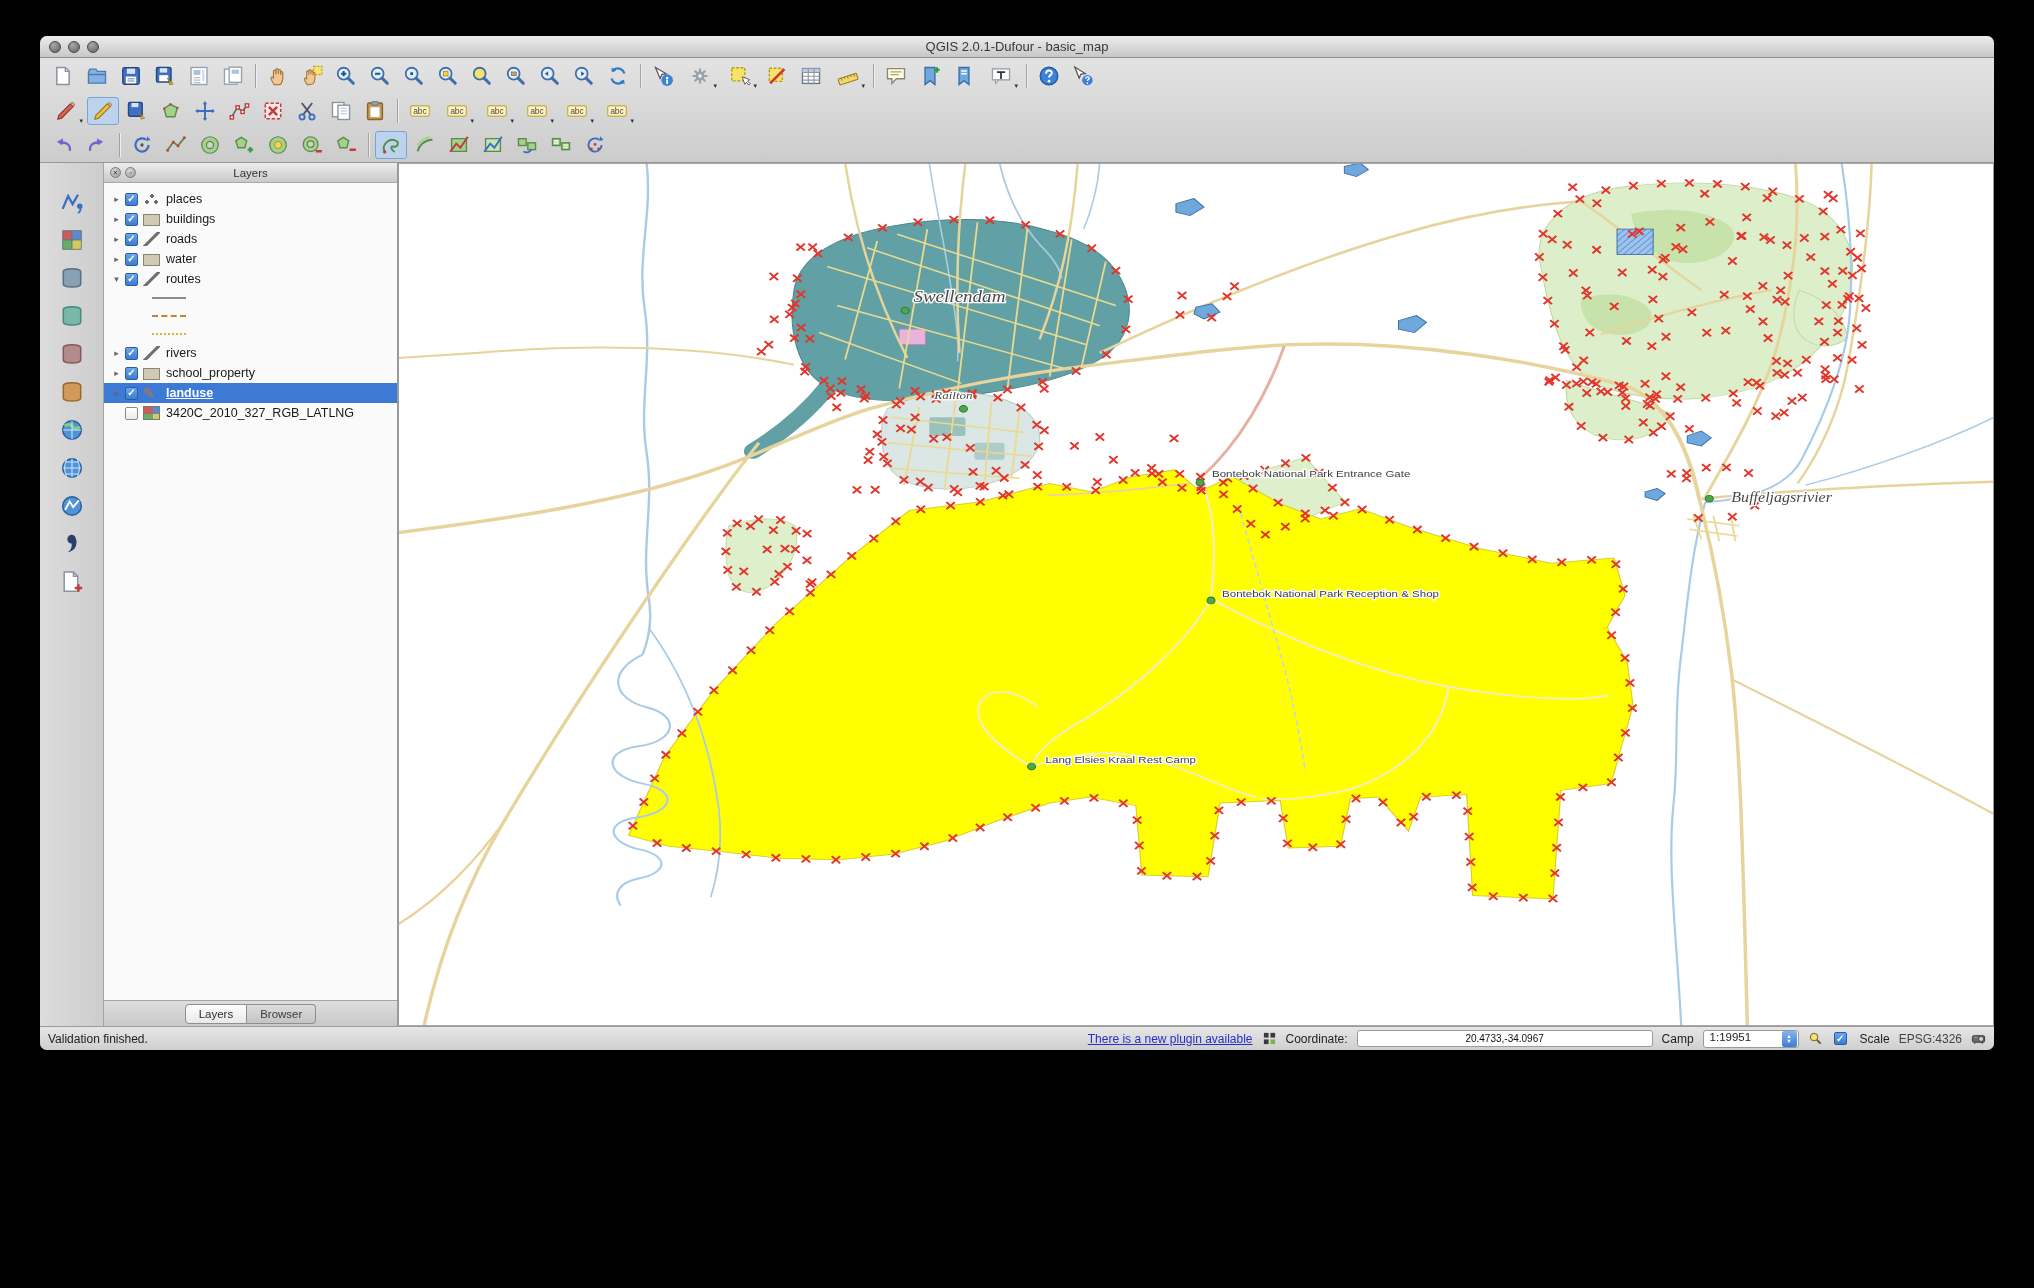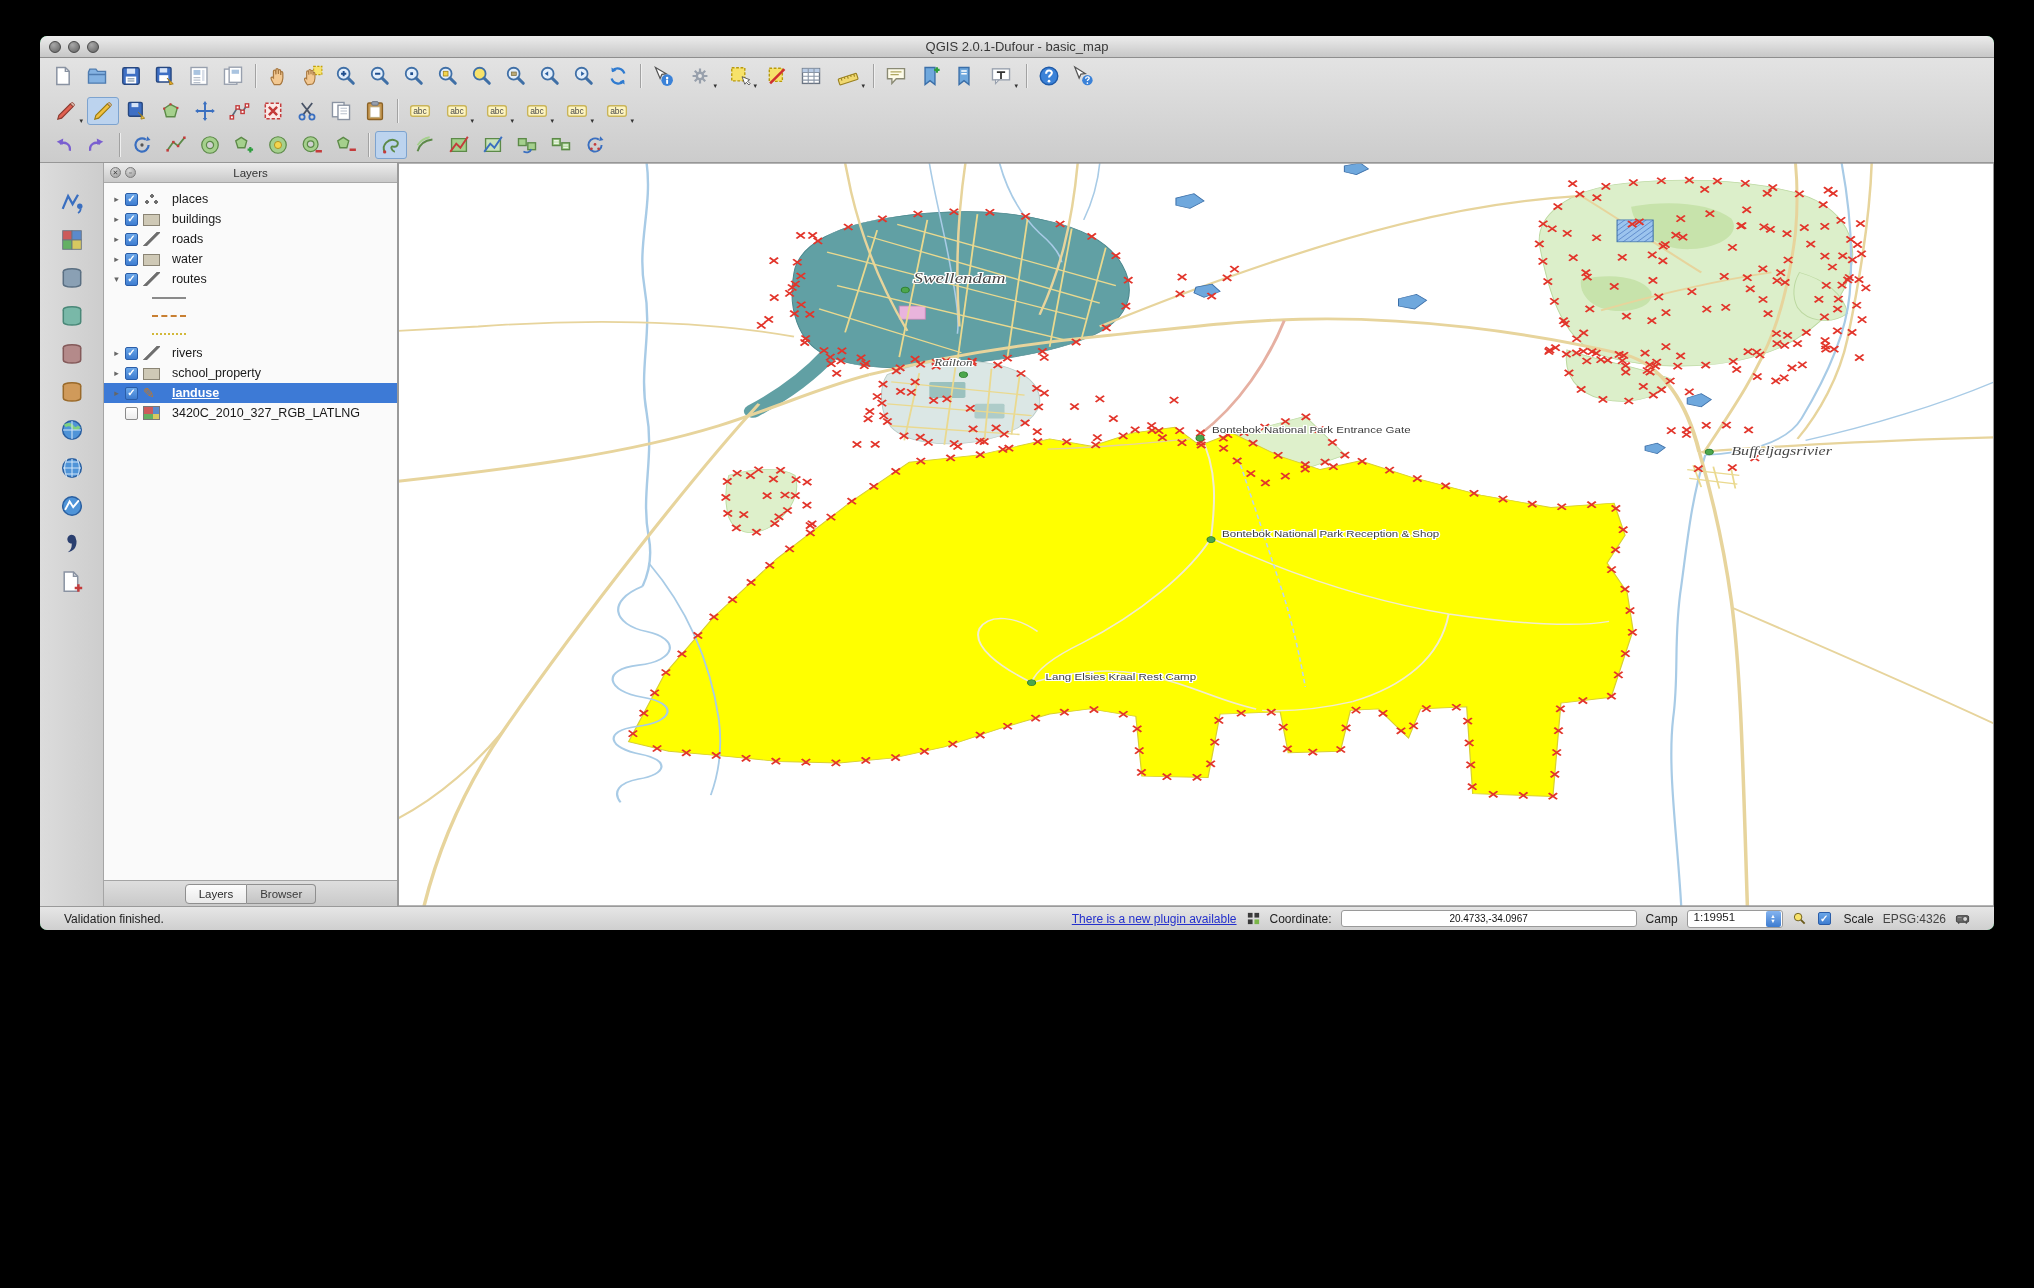--- a/index.html
+++ b/index.html
@@ -1,17 +1,17 @@
 <!DOCTYPE html>
 <html><head>
 <meta charset="utf-8">
 <style>
 *{margin:0;padding:0;box-sizing:border-box}
 html,body{width:2034px;height:1288px;background:#000;font-family:"Liberation Sans",sans-serif;overflow:hidden}
-.window{position:absolute;left:40px;top:36px;width:1954px;height:894px;border-radius:7px;overflow:hidden;background:#22c55e;box-shadow:0 24px 70px rgba(0,0,0,.75);display:flex;flex-direction:column}
+.window{position:absolute;left:40px;top:36px;width:1954px;height:1014px;border-radius:7px;overflow:hidden;background:#22c55e;box-shadow:0 24px 70px rgba(0,0,0,.75);display:flex;flex-direction:column}
 .titlebar{height:22px;background:linear-gradient(#ececec,#c7c7c7);border-bottom:1px solid #8e8e8e;display:flex;align-items:center;position:relative;flex:none}
 .traffic{display:flex;gap:7px;padding-left:9px;z-index:2}
 .tl{width:12px;height:12px;border-radius:50%;background:radial-gradient(circle at 35% 30%,#a8a8a8,#606060);border:1px solid #484848}
 .title{position:absolute;left:0;right:0;text-align:center;font-size:13px;color:#383838}
 .toolbars{background:linear-gradient(#e3e3e3,#cccccc);border-bottom:1px solid #979797;padding:0 6px;flex:none}
 .tbrow{display:flex;align-items:center;height:36px}
 .tbrow+.tbrow{height:34px}
 .tbtn{width:32px;height:28px;border-radius:3px;display:flex;align-items:center;justify-content:center;position:relative;margin:0 1px;flex:none}
 .tbtn.hasdd{width:38px}
 .tbtn.active{background:#bcd3ee;border:1px solid #7da3cf}
@@ -35,32 +35,32 @@
 .arr{width:13px;font-size:9px;color:#666;text-align:center;flex:none}
 .cb{width:13px;height:13px;border:1px solid #8a8a8a;border-radius:2px;background:linear-gradient(#ffffff,#ececec);margin:0 4px 0 2px;display:inline-flex;align-items:center;justify-content:center;flex:none}
 .cb.checked{background:linear-gradient(#6aa6e8,#3d7cd0);border-color:#2a5da8}
 .cb.checked::after{content:"\2713";color:#fff;font-size:10px;font-weight:bold;line-height:10px}
 .licon{width:17px;height:14px;display:inline-block;margin:0 4px 0 1px;flex:none;position:relative}
 .licon.points{background:radial-gradient(circle 2px at 4px 10px,#6e6e6e 98%,transparent),radial-gradient(circle 2px at 9px 4px,#6e6e6e 98%,transparent),radial-gradient(circle 2px at 13px 10px,#6e6e6e 98%,transparent)}
 .licon.polygon{background:#cfc9b6;border:1px solid #8a8474;height:12px;margin-top:1px}
 .licon.line{background:linear-gradient(135deg,transparent 42%,#6e6e6e 46%,#6e6e6e 56%,transparent 60%)}
 .licon.pencil::after{content:"\270E";color:#c87820;font-size:14px;line-height:14px}
 .licon.raster{background:linear-gradient(to right,#cc5b5b 50%,#5b8acc 50%) 0 0/17px 7px no-repeat,linear-gradient(to right,#63b063 50%,#d8c860 50%) 0 7px/17px 7px no-repeat;border:1px solid #777}
-.llabel{margin-left:8px}
+.llabel{margin-left:2px}
 .symbolrow{height:18px;padding-left:48px}
 .swatch{width:34px;border-top:2px solid #8a8a8a;display:inline-block}
 .swatch.line-dash{border-top:2px dashed #c87f32}
 .swatch.line-dot{border-top:2px dotted #d2b83a}
 .panel-tabs{height:26px;display:flex;align-items:center;justify-content:center;background:linear-gradient(#dedede,#c9c9c9);border-top:1px solid #a5a5a5;flex:none}
 .ptab{font-size:11.5px;padding:3px 13px;border:1px solid #8f8f8f;color:#2a2a2a}
 .ptab.active{background:linear-gradient(#fdfdfd,#e9e9e9);border-radius:4px 0 0 4px}
 .ptab:not(.active){background:linear-gradient(#dcdcdc,#c4c4c4);border-left:none;border-radius:0 4px 4px 0;color:#3a3a3a}
 .map{flex:1;position:relative;background:#fff;min-width:0}
 .map svg{position:absolute;inset:0;width:100%;height:100%;display:block}
-.statusbar{height:24px;background:linear-gradient(#e6e6e6,#cfcfcf);border-top:1px solid #9a9a9a;display:flex;align-items:center;padding:0 24px;gap:9px;font-size:12px;color:#222;flex:none}
+.statusbar{height:24px;background:linear-gradient(#e6e6e6,#cfcfcf);border-top:1px solid #9a9a9a;display:flex;align-items:center;padding:0 8px;gap:9px;font-size:12px;color:#222;flex:none}
 .sspace{flex:1}
 .slink{color:#2430cc;text-decoration:underline;cursor:pointer}
 .sicon{width:15px;height:15px;flex:none}
 .scoord{width:296px;height:17px;border:1px solid #9a9a9a;border-radius:3px;background:#fff;font-size:10px;text-align:center;font-family:"Liberation Sans",sans-serif;color:#111}
 .scombo{width:96px;height:18px;border:1px solid #9a9a9a;border-radius:3px;background:#fff;display:flex;align-items:flex-start;overflow:hidden}
 .scval{flex:1;font-size:11.5px;padding-left:6px}
 .scstep{width:15px;height:16px;background:linear-gradient(#84b4f0,#3d7cd0);border-radius:2px;margin-right:1px;display:flex;flex-direction:column;align-items:center;justify-content:center;color:#fff;font-size:5.5px;line-height:5px}
 .slabel{color:#222}
 .sepsg{color:#444}
 .mlabel{font-family:"Liberation Sans",sans-serif;paint-order:stroke;stroke:#ffffff;stroke-width:3px;fill:#3c3c3c}

